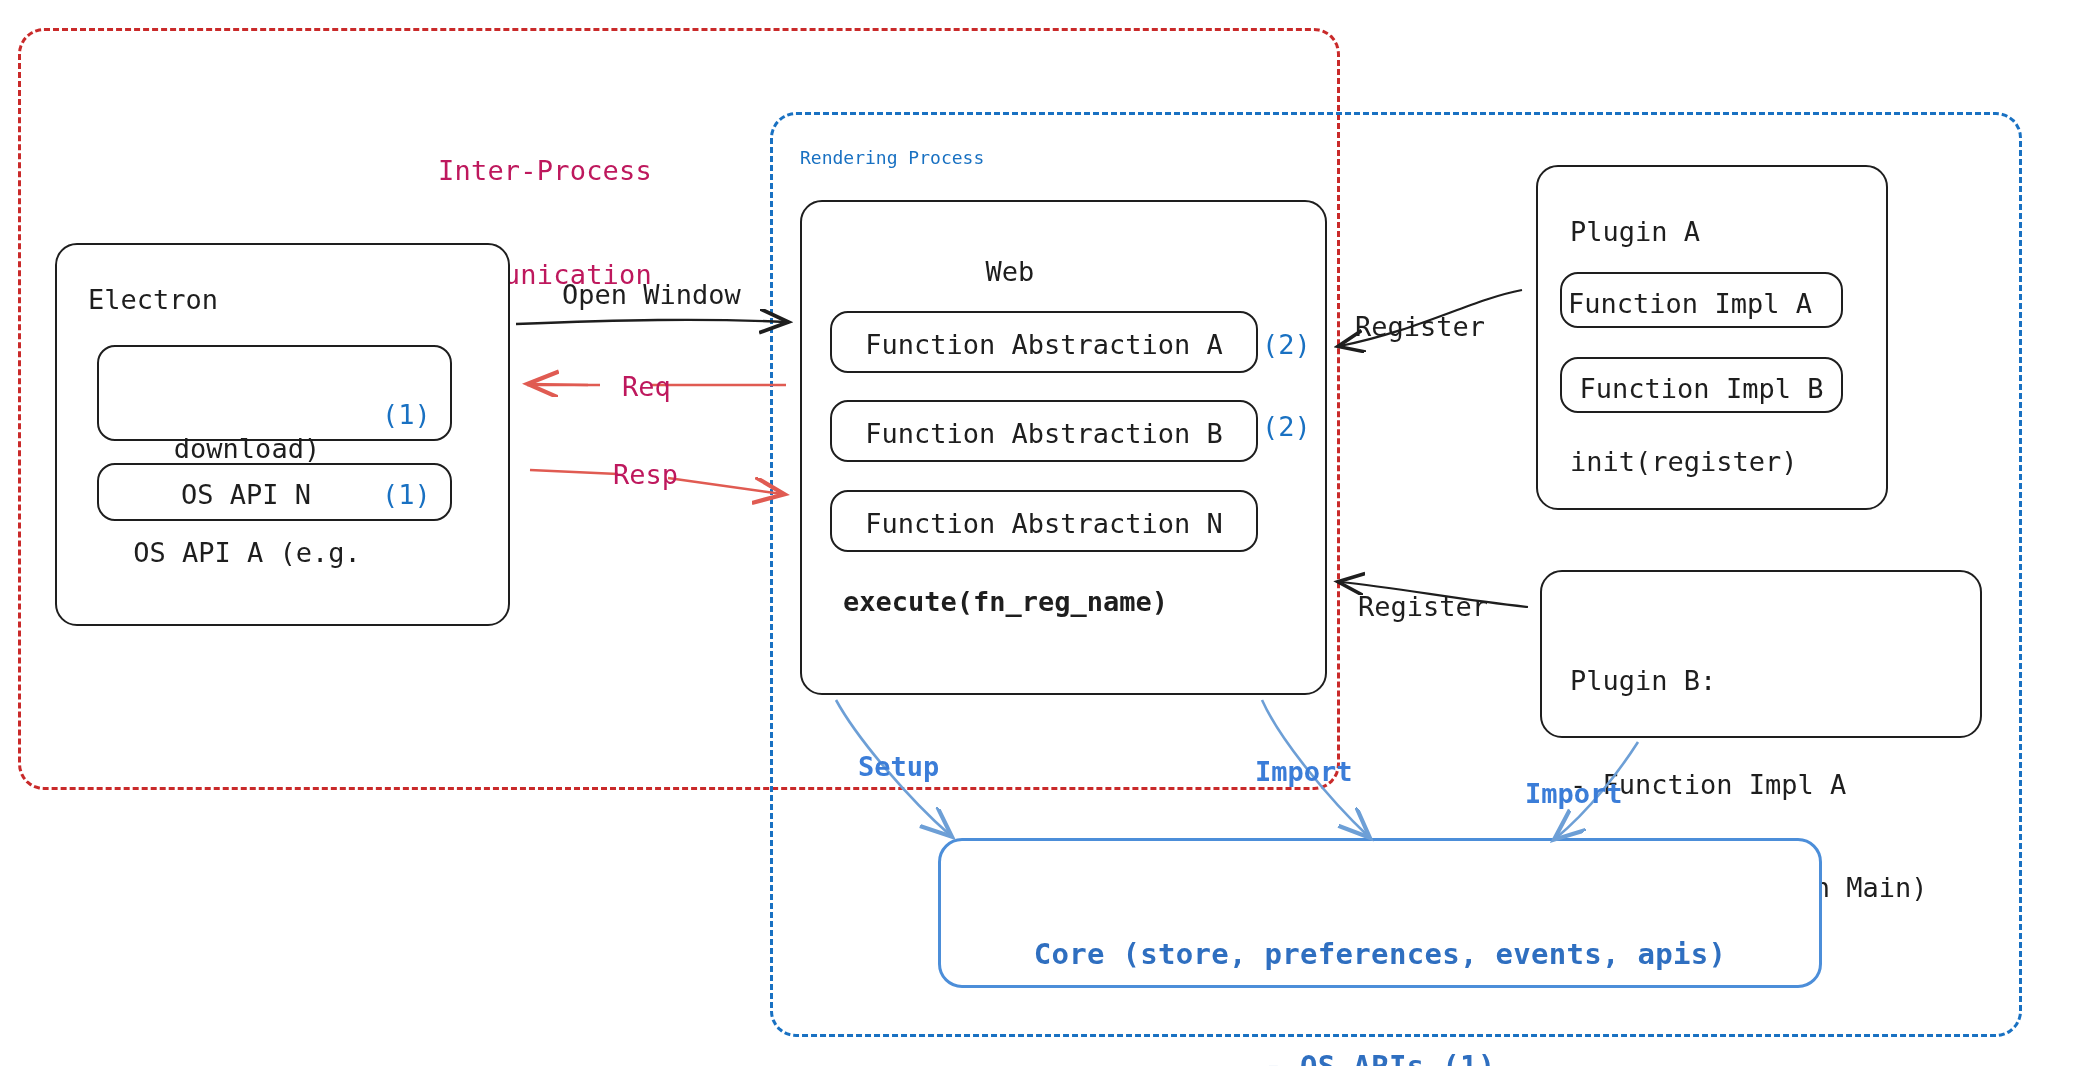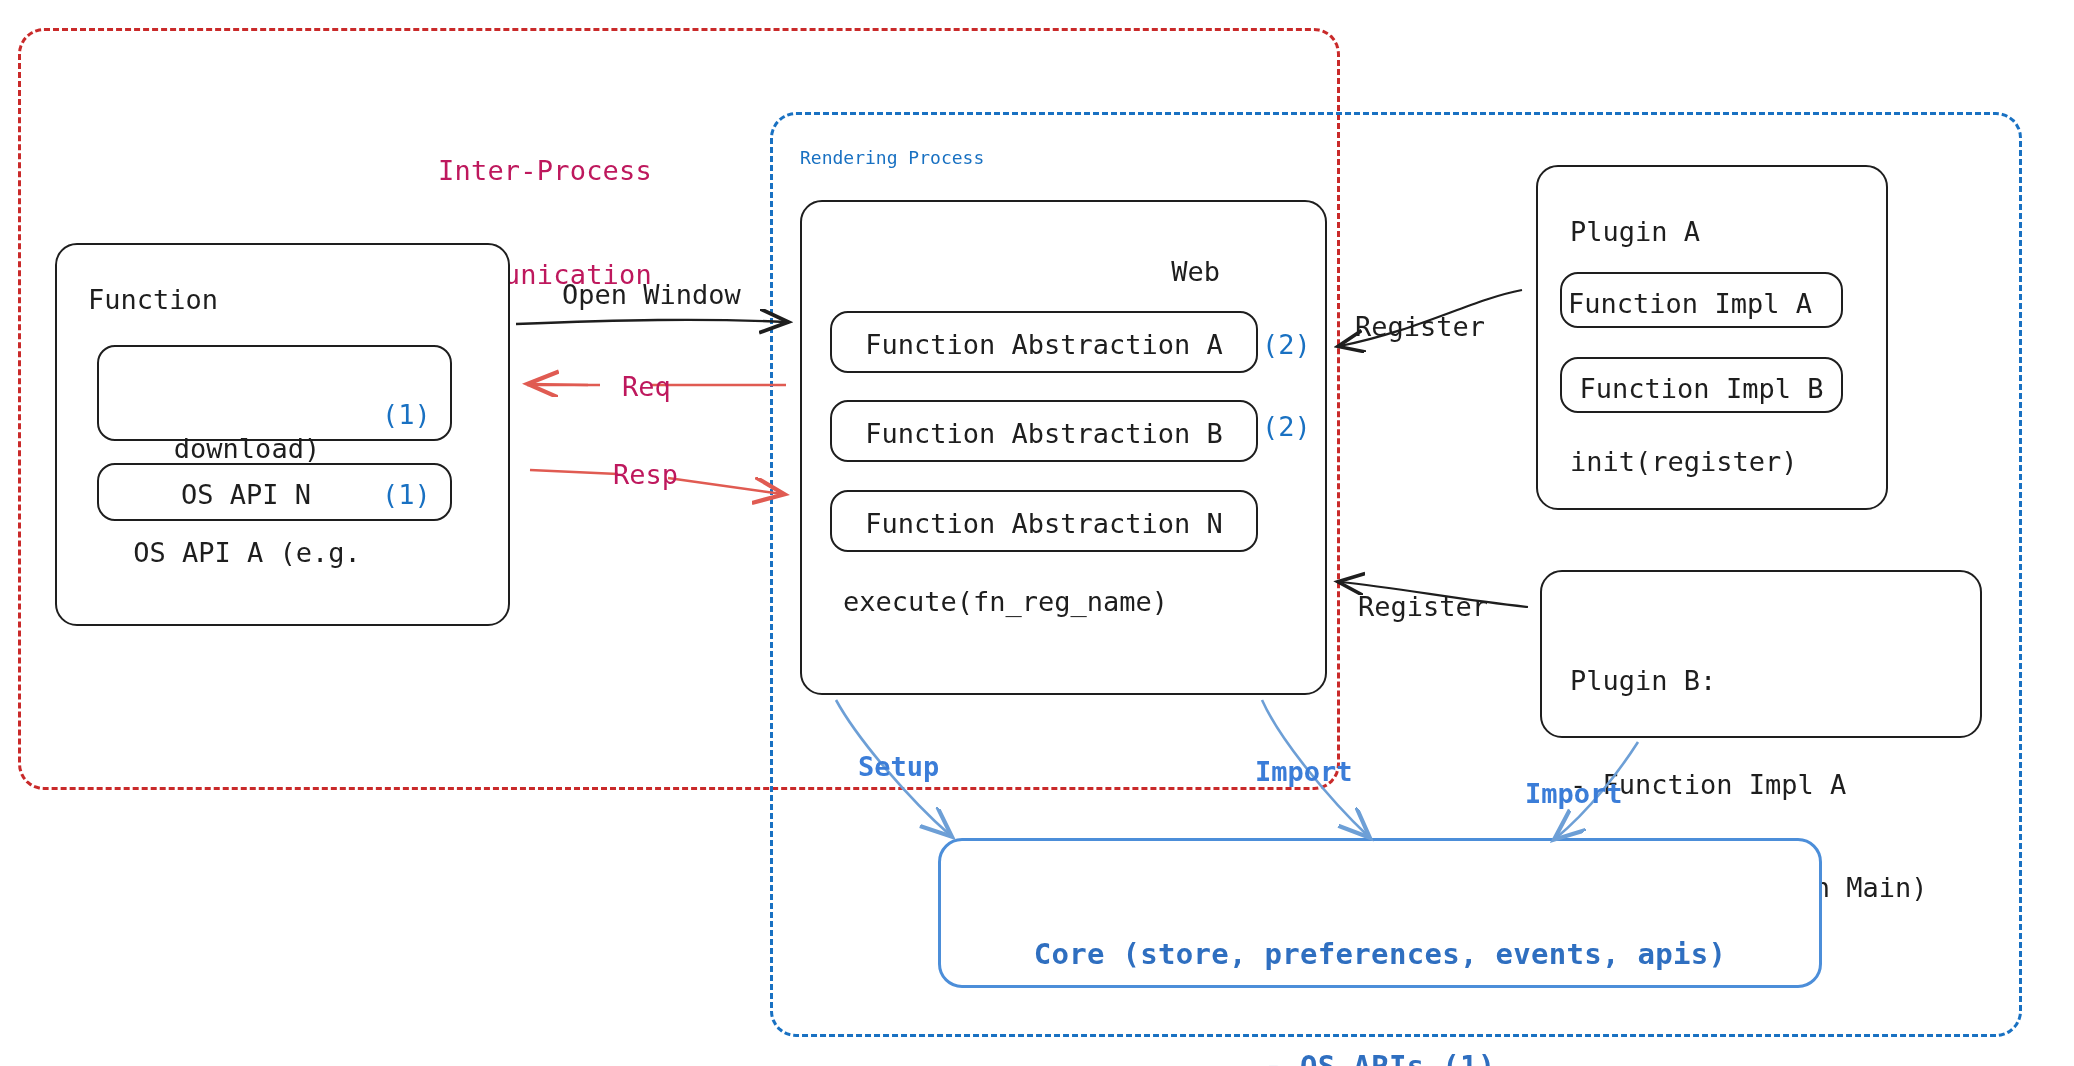--- a/index.html
+++ b/index.html
@@ -26,21 +26,21 @@
   .box.core{border:3px solid #4c8ed9;border-radius:24px;background:#fff;}
 
   
   .c-red{color:#be185d;}
   .c-blue{color:#1971c2;}
   .c-blue2{color:#3b7dd8;}
   .c-dark{color:#1e1e1e;}
 
   .lbl-ipc{font-size:27px;font-weight:400;letter-spacing:.2px;}
   .lbl-render{font-size:18px;}
-  .lbl-box-title{font-size:27px;text-align:right;}
+  .lbl-box-title{font-size:27px;}
   .lbl-inner{font-size:27px;}
   .lbl-marker{font-size:27px;}
   .lbl-edge{font-size:27px;}
   .lbl-edge-blue{font-size:27px;font-weight:700;}
   .core-text{font-size:29px;font-weight:700;color:#2f6fc0;letter-spacing:.3px;}
 
   .plugb-line{font-size:27px;}
 </style>
 </head>
 <body>
@@ -53,21 +53,21 @@
 
   <div class="txt lbl-ipc c-red ctr" style="left:420px;top:85px;width:250px;">
     <div>Inter-Process</div>
     <div>Communication</div>
   </div>
 
   <div class="txt lbl-render c-blue" style="left:800px;top:146px;">Rendering Process</div>
 
   <div class="box" style="left:55px;top:243px;width:455px;height:383px;"></div>
 
-  <div class="txt lbl-box-title c-dark" style="left:88px;top:283px;">Function</div>
+  <div class="txt lbl-box-title c-dark" style="left:88px;top:283px;">Electron</div>
 
   <div class="box inner" style="left:97px;top:345px;width:355px;height:96px;"></div>
   <div class="txt lbl-inner c-dark ctr" style="left:97px;top:363px;width:300px;">
     <div>download)</div>
     <div>OS API A (e.g.</div>
   </div>
   <div class="txt lbl-marker c-blue" style="left:382px;top:398px;">(1)</div>
 
   <div class="box inner" style="left:97px;top:463px;width:355px;height:58px;"></div>
   <div class="txt lbl-inner c-dark ctr" style="left:96px;top:478px;width:300px;">OS API N</div>
@@ -81,21 +81,21 @@
   <div class="txt lbl-inner c-dark ctr" style="left:830px;top:328px;width:428px;">Function Abstraction A</div>
   <div class="txt lbl-marker c-blue" style="left:1262px;top:328px;">(2)</div>
 
   <div class="box inner" style="left:830px;top:400px;width:428px;height:62px;"></div>
   <div class="txt lbl-inner c-dark ctr" style="left:830px;top:417px;width:428px;">Function Abstraction B</div>
   <div class="txt lbl-marker c-blue" style="left:1262px;top:410px;">(2)</div>
 
   <div class="box inner" style="left:830px;top:490px;width:428px;height:62px;"></div>
   <div class="txt lbl-inner c-dark ctr" style="left:830px;top:507px;width:428px;">Function Abstraction N</div>
 
-  <div class="txt lbl-inner c-dark" style="left:843px;top:585px;">execute(fn_reg_name)</div>
+  <div class="txt lbl-inner c-dark" style="left:843px;top:585px;font-weight:bold;">execute(fn_reg_name)</div>
 
   <div class="box" style="left:1536px;top:165px;width:352px;height:345px;"></div>
   <div class="txt lbl-box-title c-dark" style="left:1570px;top:215px;">Plugin A</div>
 
   <div class="box inner" style="left:1560px;top:272px;width:283px;height:56px;"></div>
   <div class="txt lbl-inner c-dark ctr" style="left:1560px;top:287px;width:260px;">Function Impl A</div>
 
   <div class="box inner" style="left:1560px;top:357px;width:283px;height:56px;"></div>
   <div class="txt lbl-inner c-dark ctr" style="left:1560px;top:372px;width:283px;">Function Impl B</div>
 

